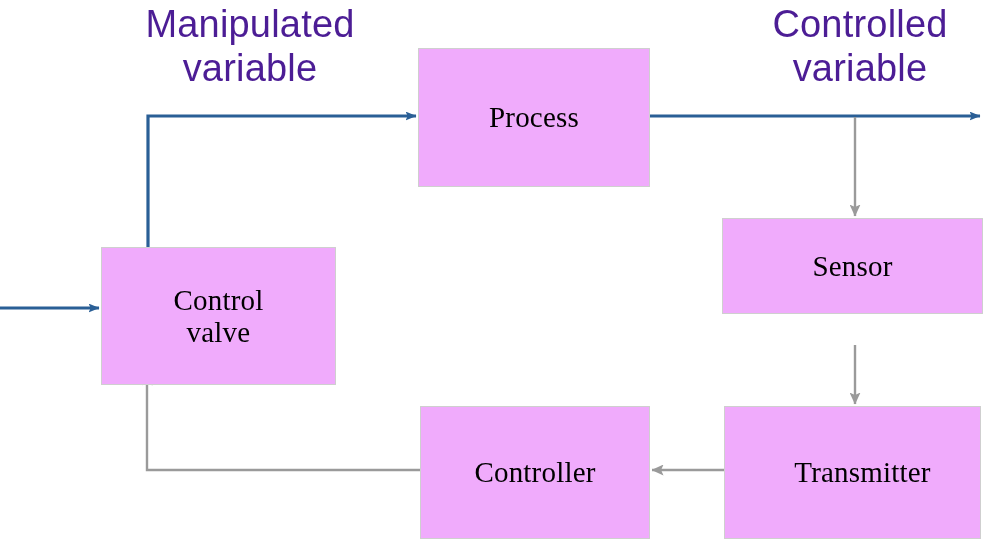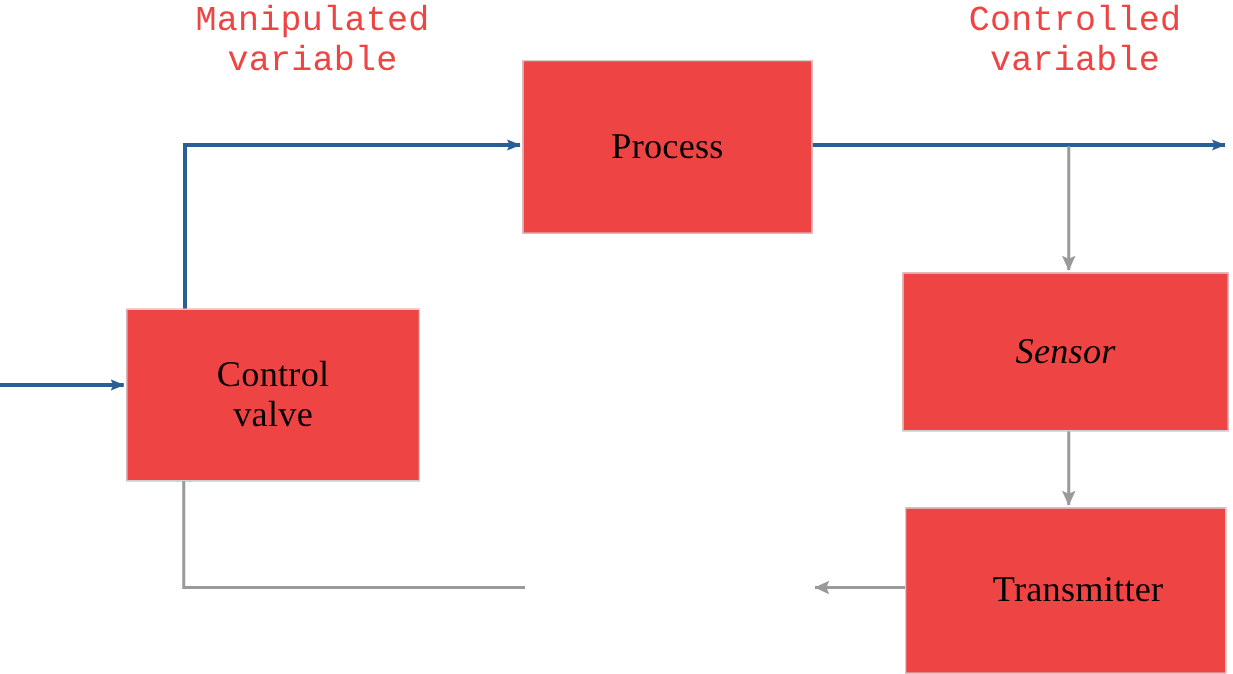--- a/index.html
+++ b/index.html
@@ -20,42 +20,42 @@
   }
   #diagram-svg {
     position: absolute;
     left: 0;
     top: 0;
     width: 986px;
     height: 539px;
   }
   .block {
     position: absolute;
-    background: #ef4444;
+    background: #f0abfc;
     border: 1px solid #cfcfcf;
     box-sizing: border-box;
     display: flex;
     align-items: center;
     justify-content: center;
     text-align: center;
     color: #000000;
     font-family: "Liberation Serif", "DejaVu Serif", serif;
     font-size: 29px;
     line-height: 1.12;
     letter-spacing: 0.2px;
   }
   .block-label {
     display: block;
     white-space: pre-line;
   }
   .edge-label {
     position: absolute;
-    color: #ef4444;
-    font-family: Liberation Mono, monospace;
-    font-size: 28px;
+    color: #4c1d95;
+    font-family: Liberation Sans, sans-serif;
+    font-size: 38px;
     line-height: 1.16;
     text-align: center;
     white-space: pre-line;
     letter-spacing: 0.2px;
   }
 </style>
 </head>
 <body>
 
 <div id="diagram-root">
@@ -87,28 +87,31 @@
 
   <div class="block" style="left:101px; top:247px; width:235px; height:138px;">
     <span class="block-label">Control
 valve</span>
   </div>
 
   <div class="block" style="left:418px; top:48px; width:232px; height:139px;">
     <span class="block-label">Process</span>
   </div>
 
-  <div class="block" style="left:722px; top:218px; width:261px; height:127px;font-style:italic;">
+  <div class="block" style="left:722px; top:218px; width:261px; height:96px;">
     <span class="block-label">Sensor</span>
   </div>
 
   <div class="block" style="left:724px; top:406px; width:257px; height:133px;padding-left:20px;">
     <span class="block-label">Transmitter</span>
   </div>
 
+  <div class="block" style="left:420px; top:406px; width:230px; height:133px;">
+    <span class="block-label">Controller</span>
+  </div>
 
   <div class="edge-label" style="left:60px; top:2px; width:380px;">Manipulated
 variable</div>
 
   <div class="edge-label" style="left:670px; top:2px; width:380px;">Controlled
 variable</div>
 
 </div>
 
 </body></html>

